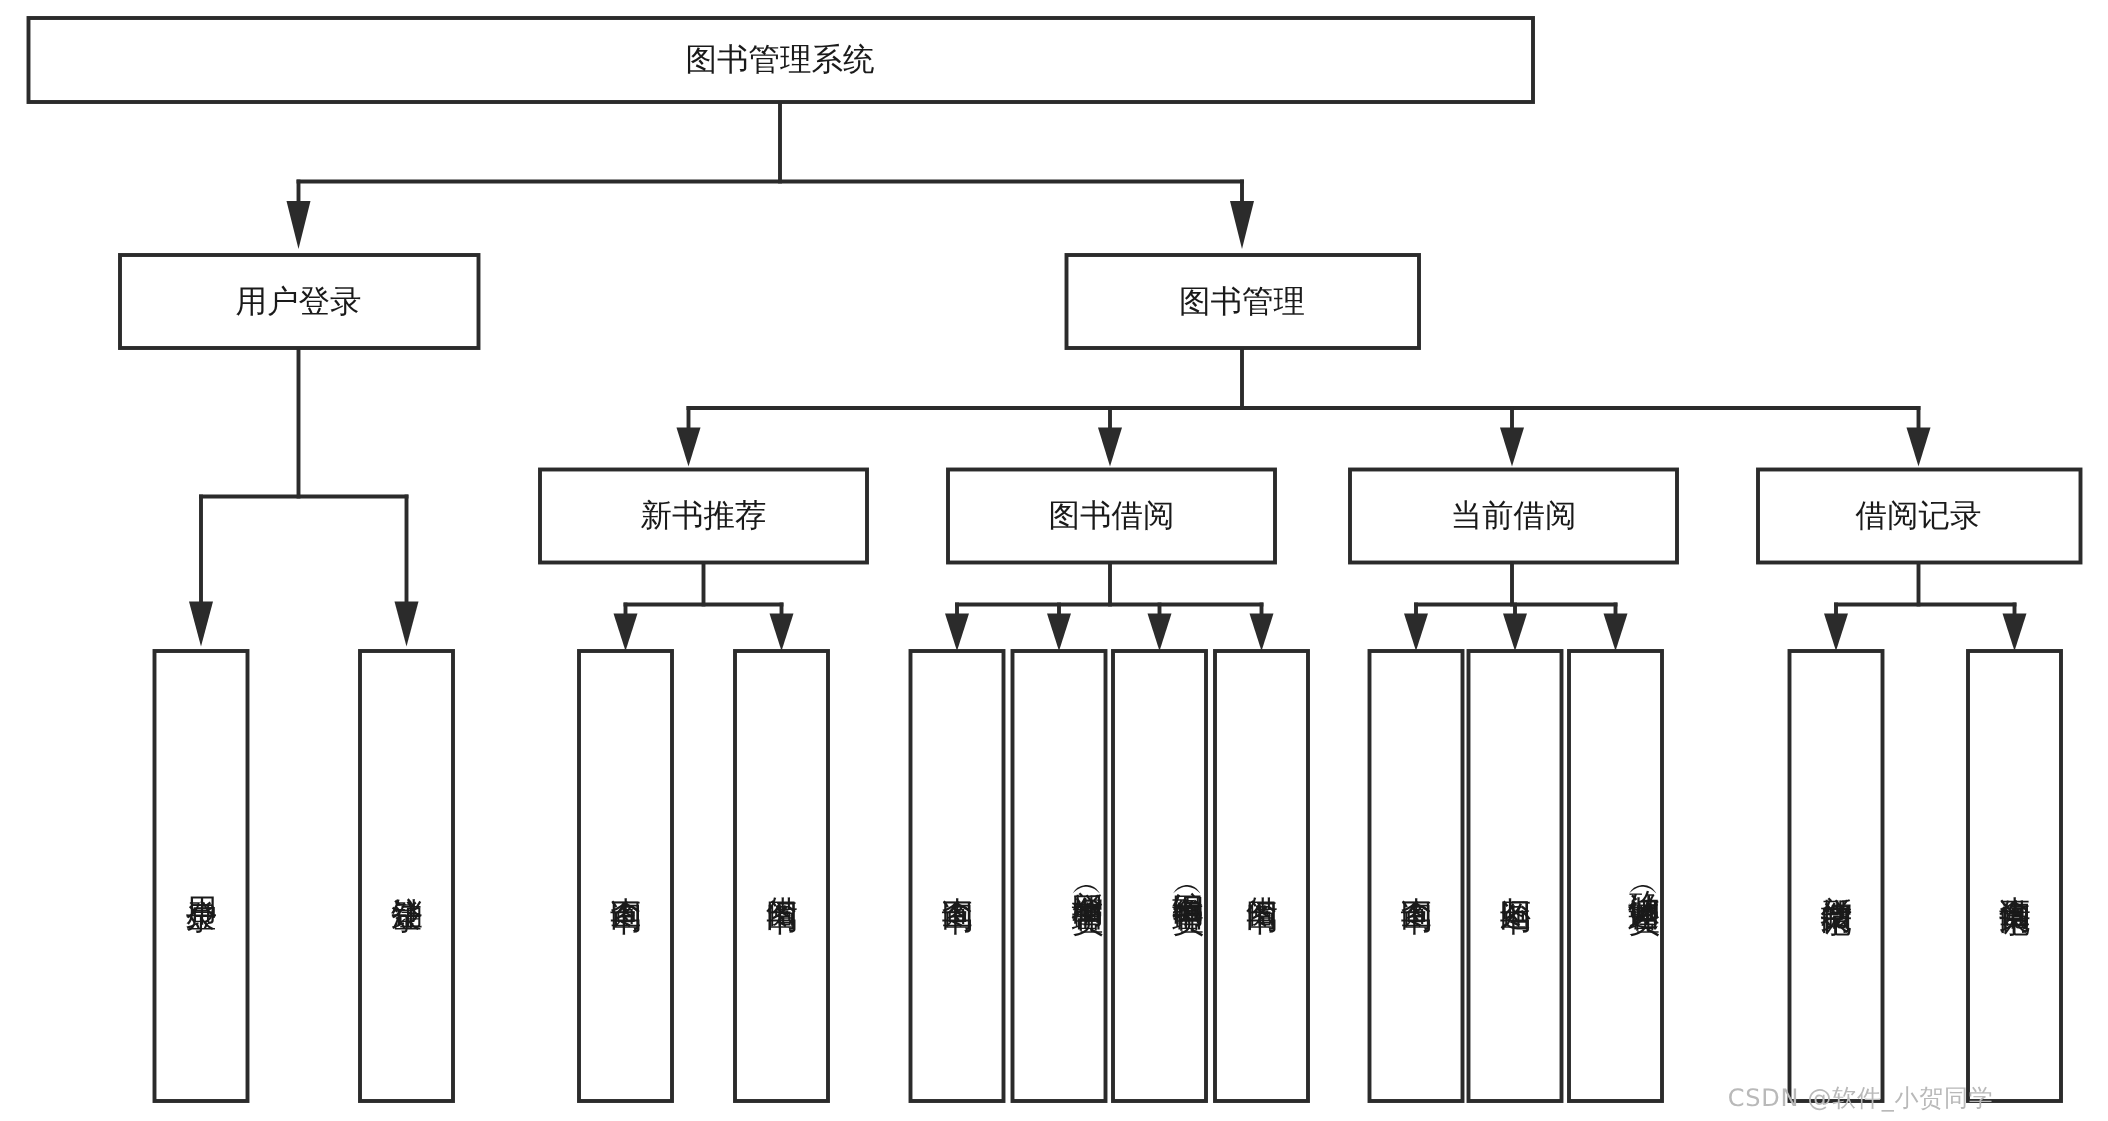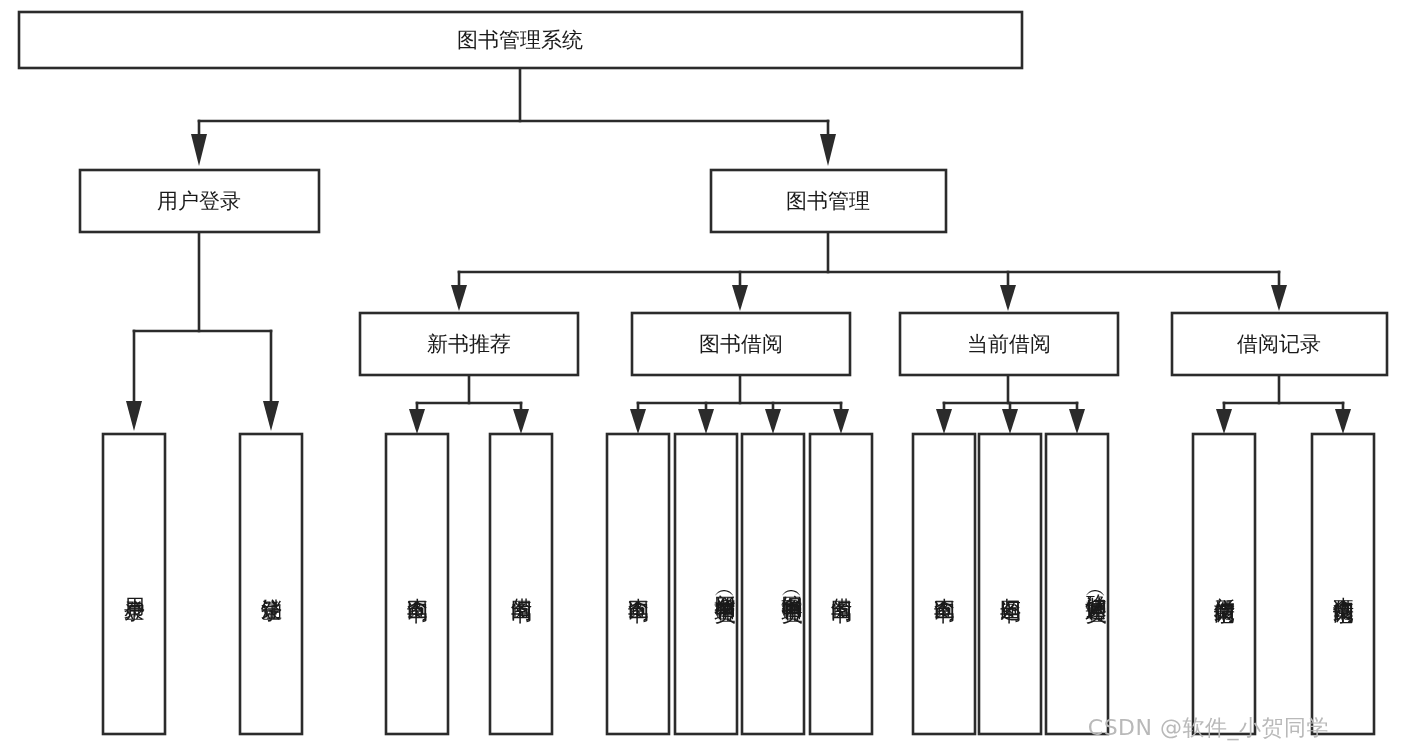--- a/index.html
+++ b/index.html
@@ -62,21 +62,21 @@
     align-items: center;
     justify-content: center;
     pointer-events: none;
     white-space: nowrap;
   }
   #watermark {
     position: absolute;
     right: 8px;
     bottom: 4px;
     font-family: "DejaVu Sans", "Liberation Sans", sans-serif;
-    font-size: 22px;
+    font-size: 16px;
     color: #b9b9b9;
     letter-spacing: 0.5px;
     white-space: nowrap;
   }
 </style>
 </head>
 <body>
 
 <div id="diagram-root">
 

